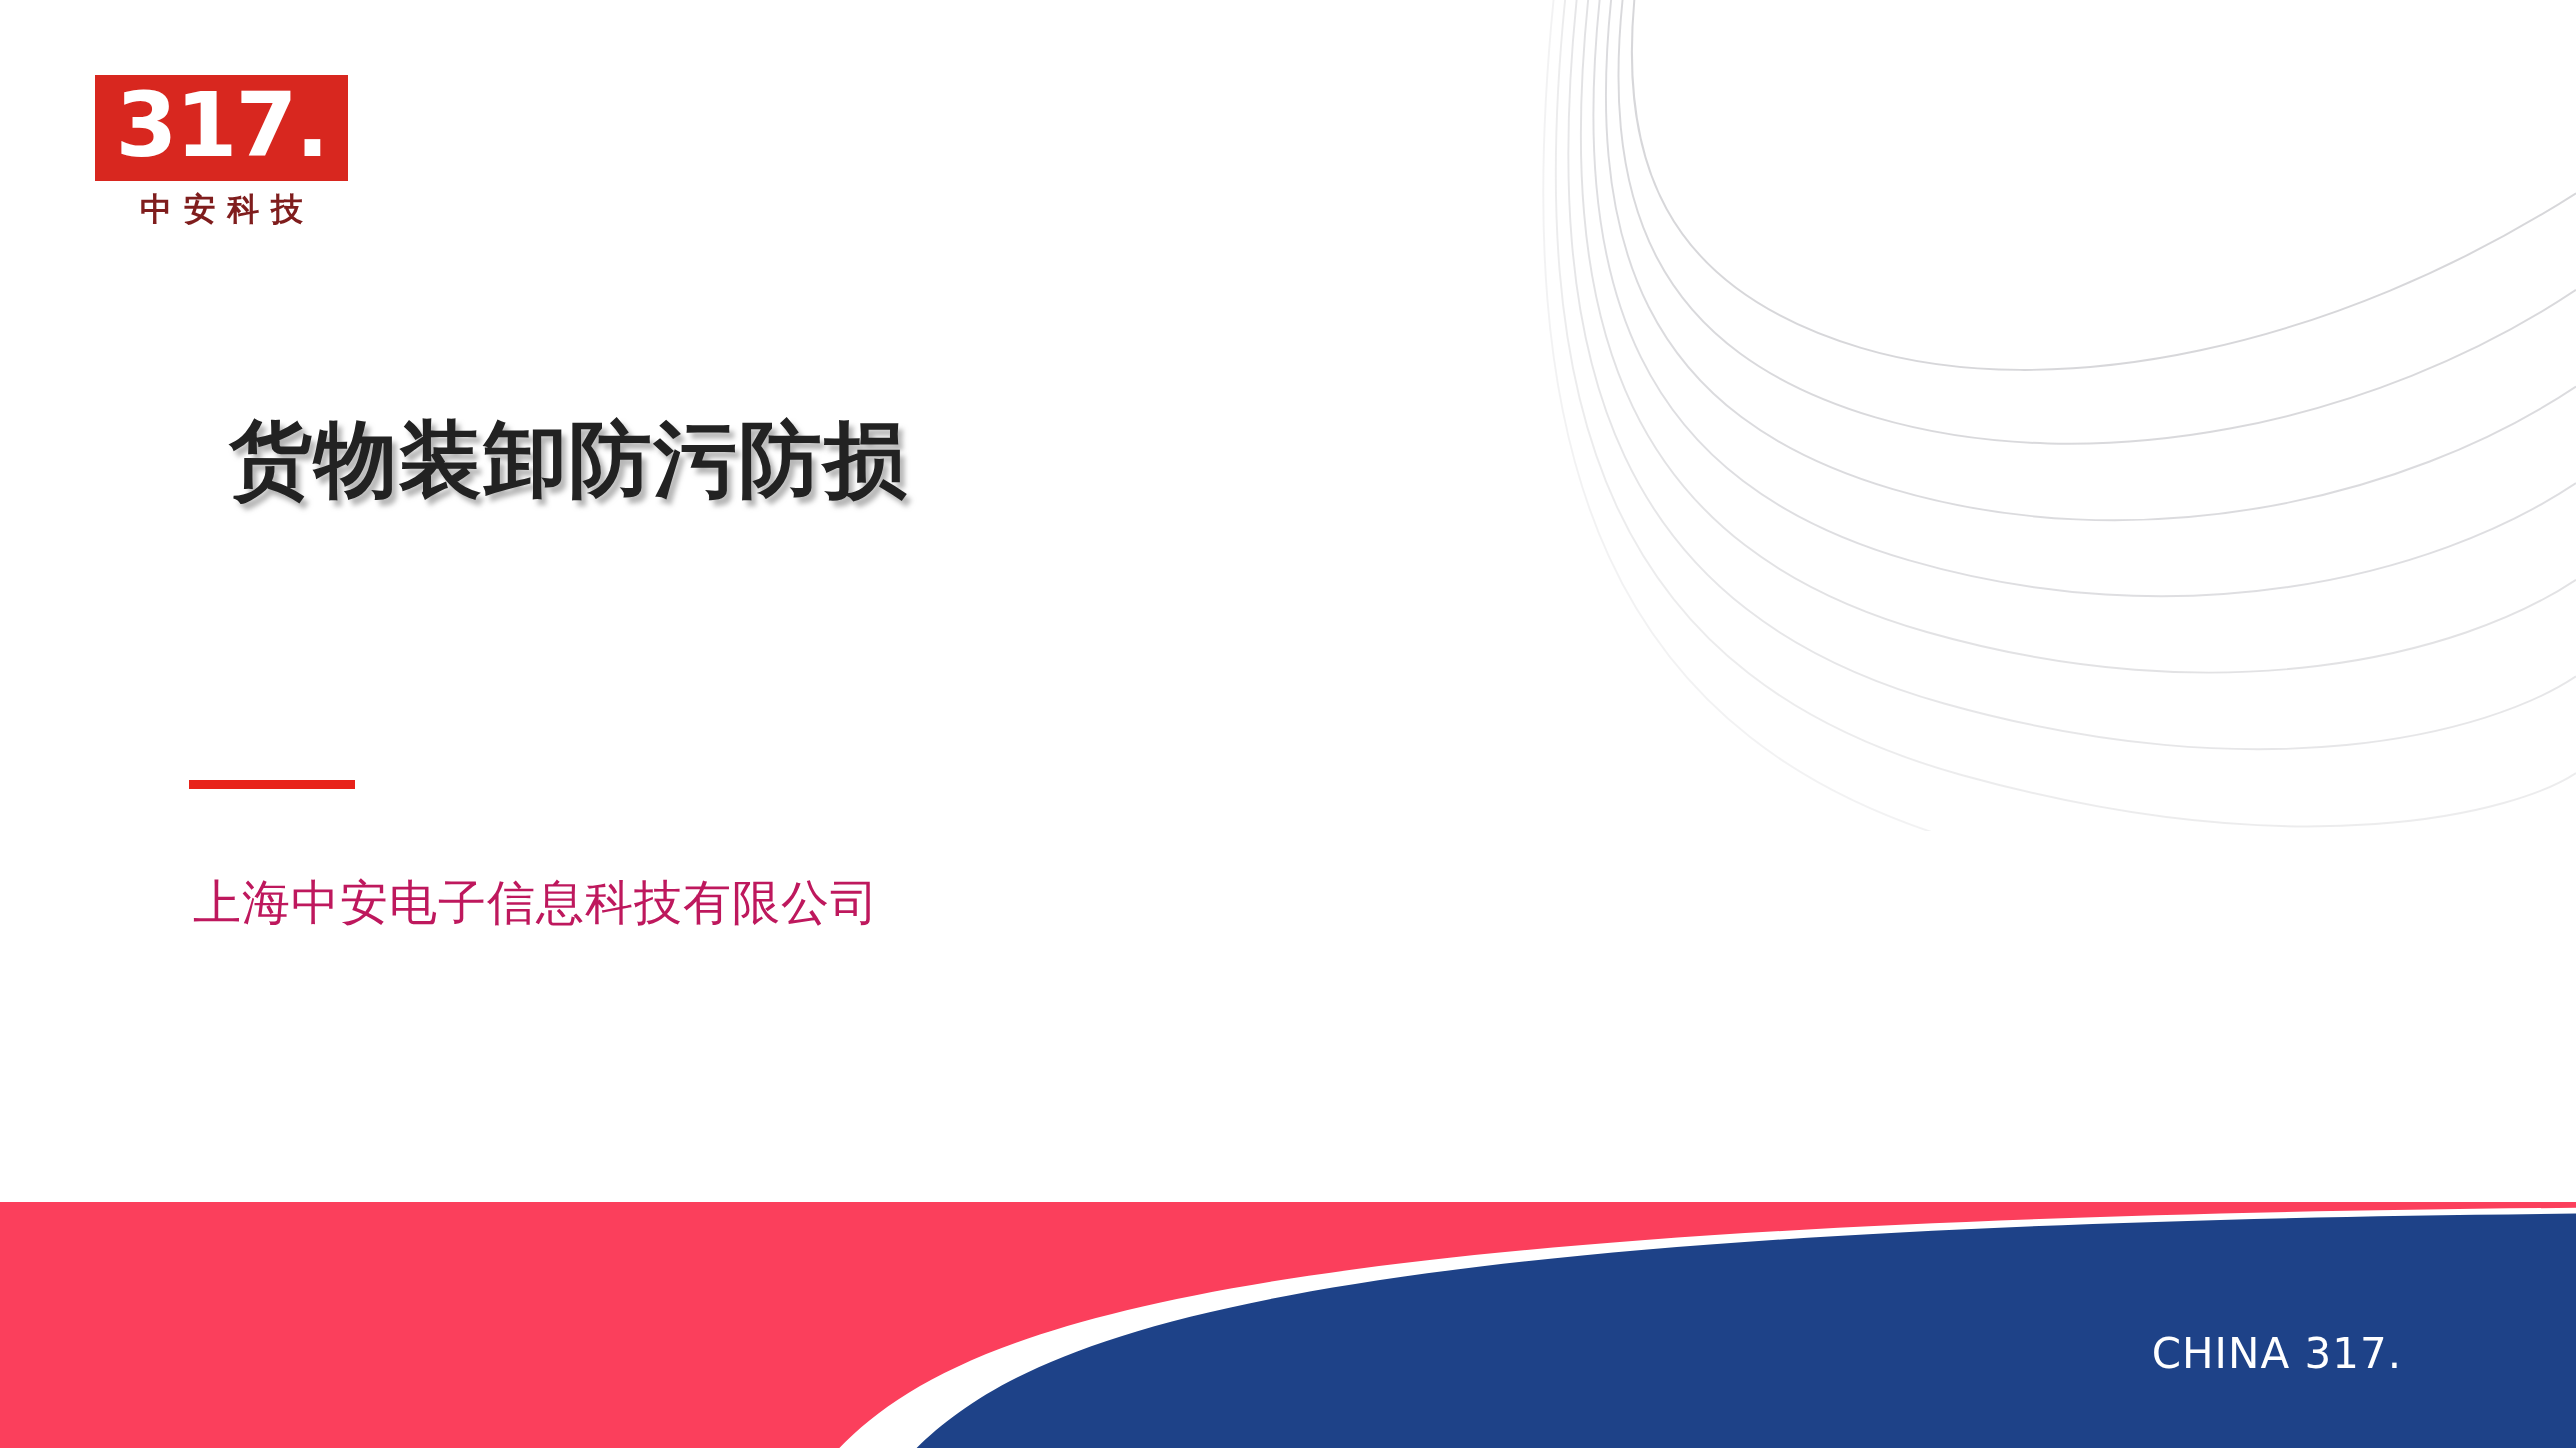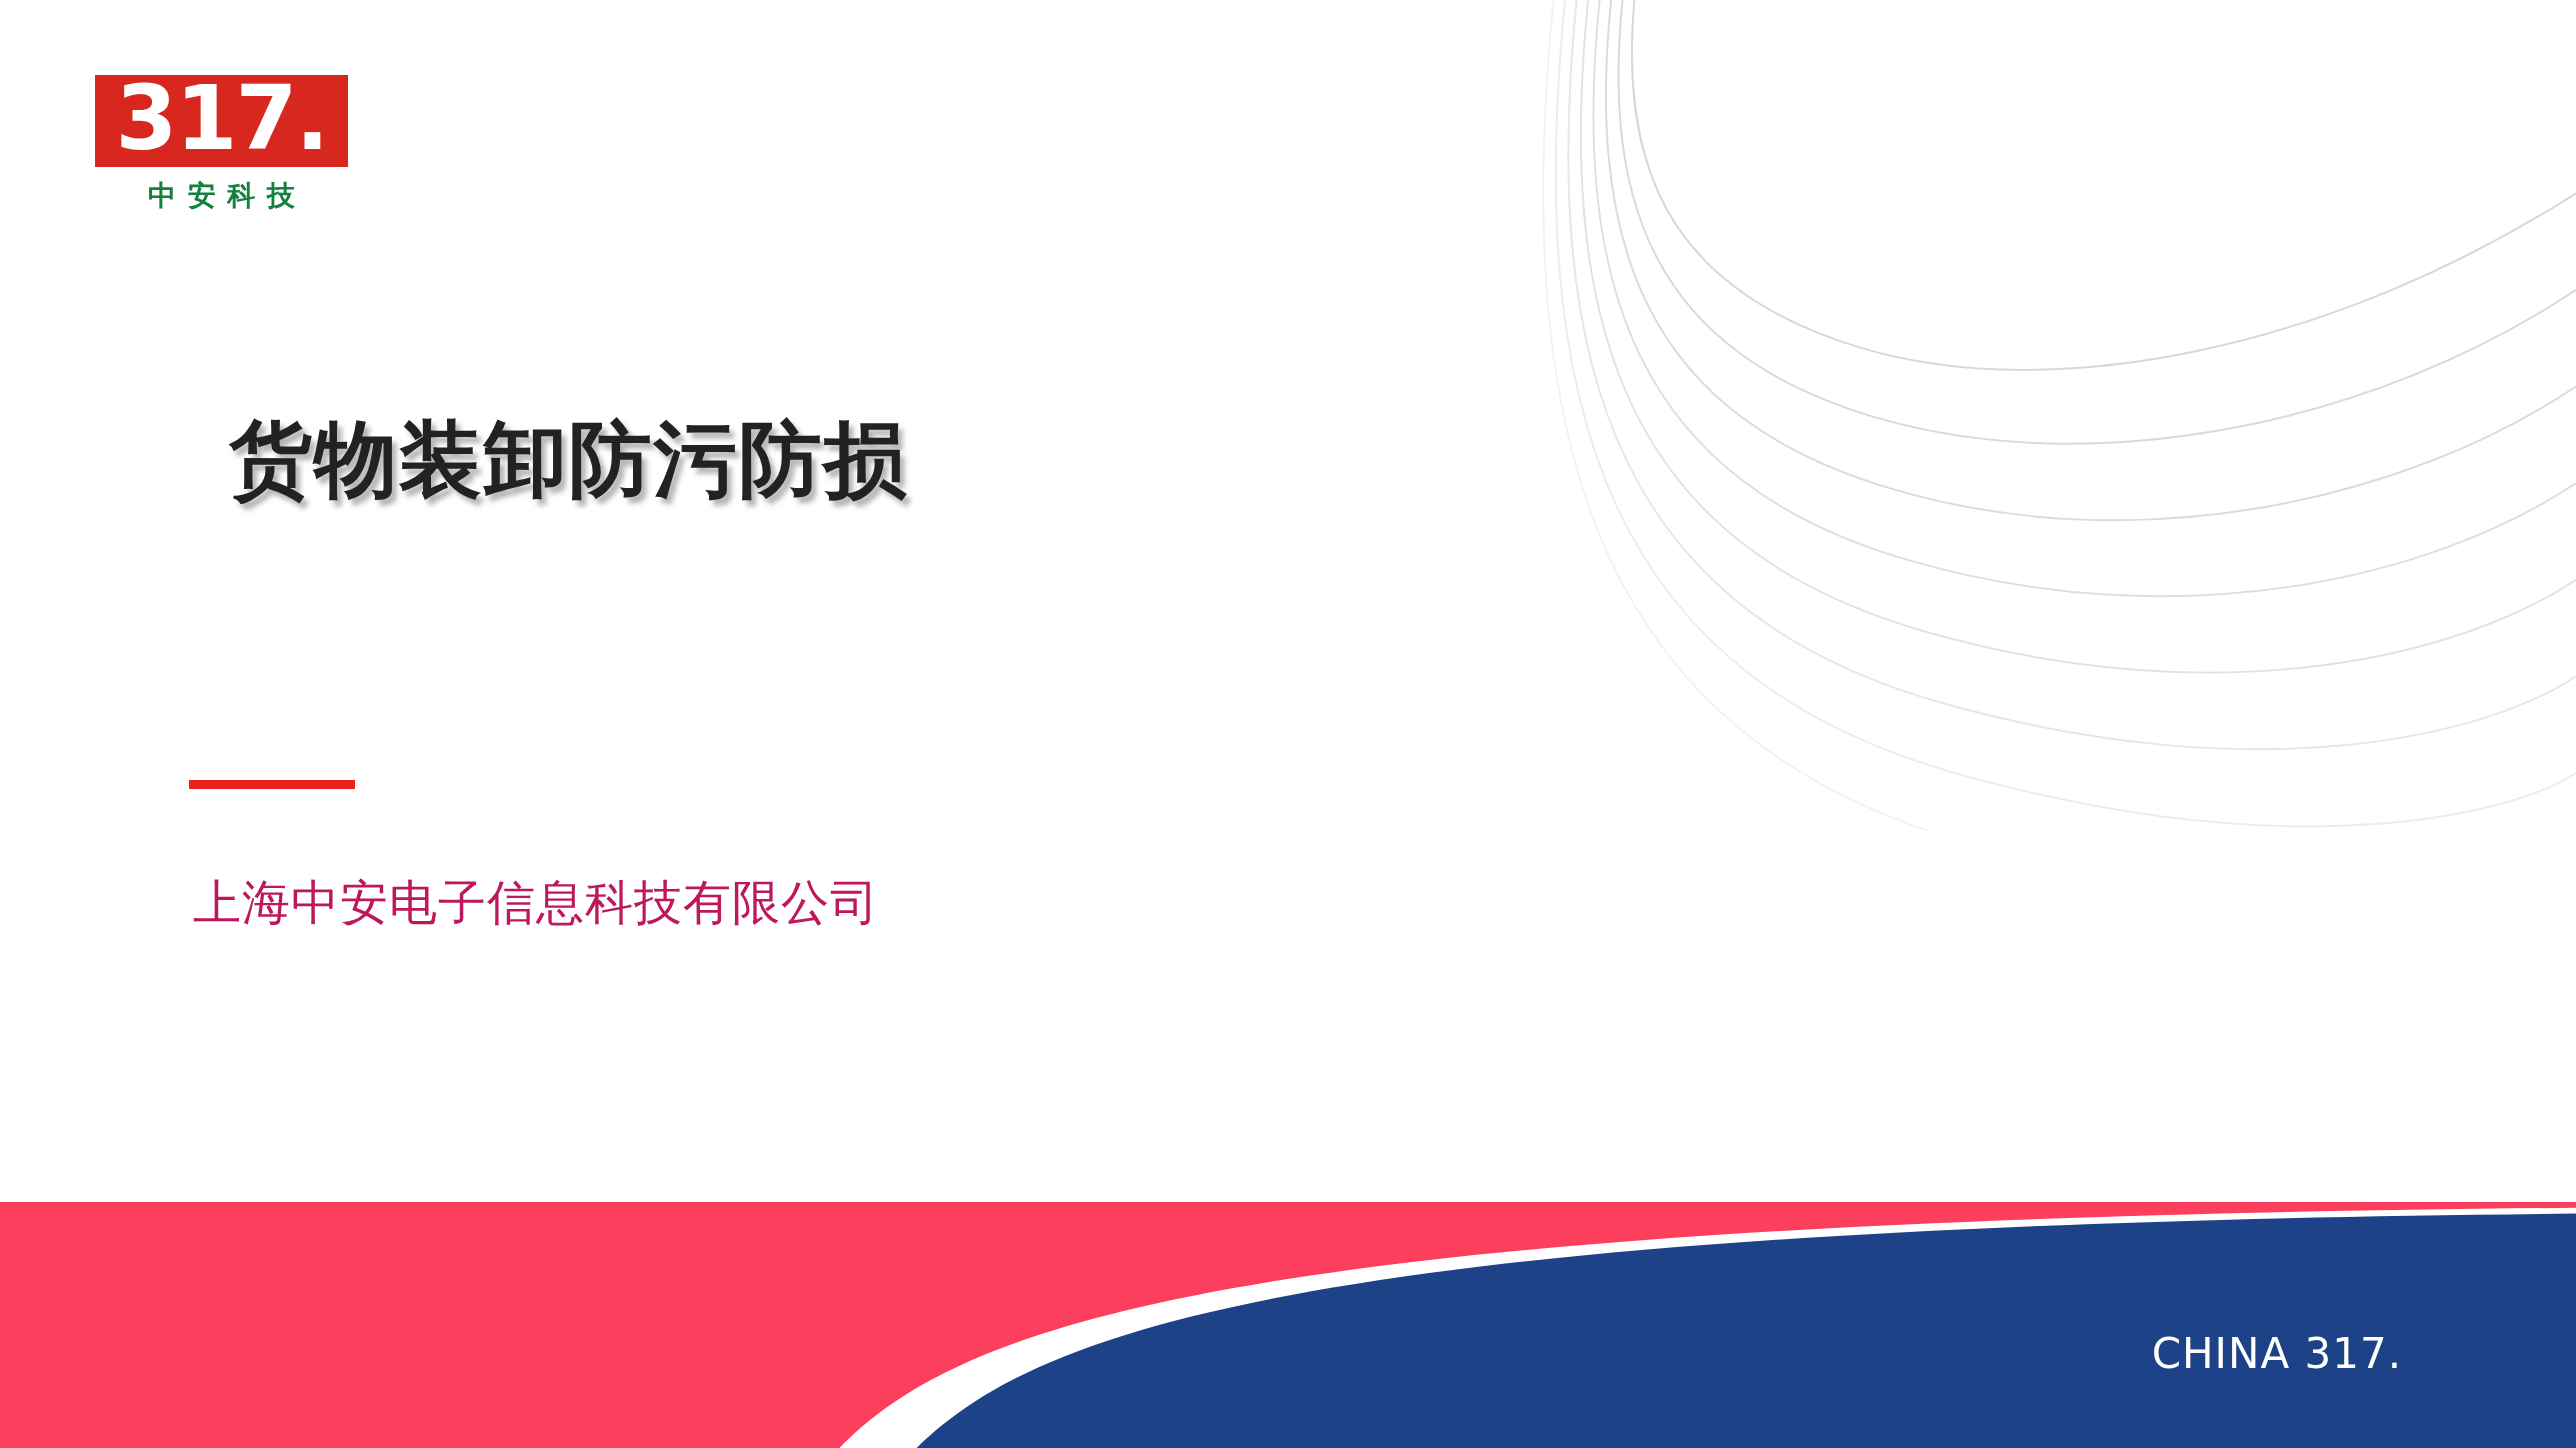--- a/index.html
+++ b/index.html
@@ -31,42 +31,42 @@
 
   
   #logo-block {
     position: absolute;
     left: 95px;
     top: 75px;
     width: 290px;
   }
   #logo-mark {
     width: 253px;
-    height: 92px;
+    height: 106px;
     background: #d8271f;
     display: flex;
     align-items: center;
     justify-content: center;
   }
   #logo-mark-text {
     color: #ffffff;
     font-weight: 700;
     font-size: 89px;
     line-height: 89px;
     letter-spacing: -1.9px;
     font-family: "DejaVu Sans", "Liberation Sans", sans-serif;
     transform: translateY(-2.9px);
   }
   #logo-sub {
     margin-top: 11.6px;
     width: 253px;
     text-align: center;
-    color: #15803d;
+    color: #7f1d1d;
     font-weight: 700;
-    font-size: 28px;
+    font-size: 32px;
     line-height: 33px;
     letter-spacing: 11.6px;
     text-indent: 11.6px;
     font-family: "DejaVu Sans", "Liberation Sans", sans-serif;
   }
 
   
   #title-block {
     position: absolute;
     left: 193px;

